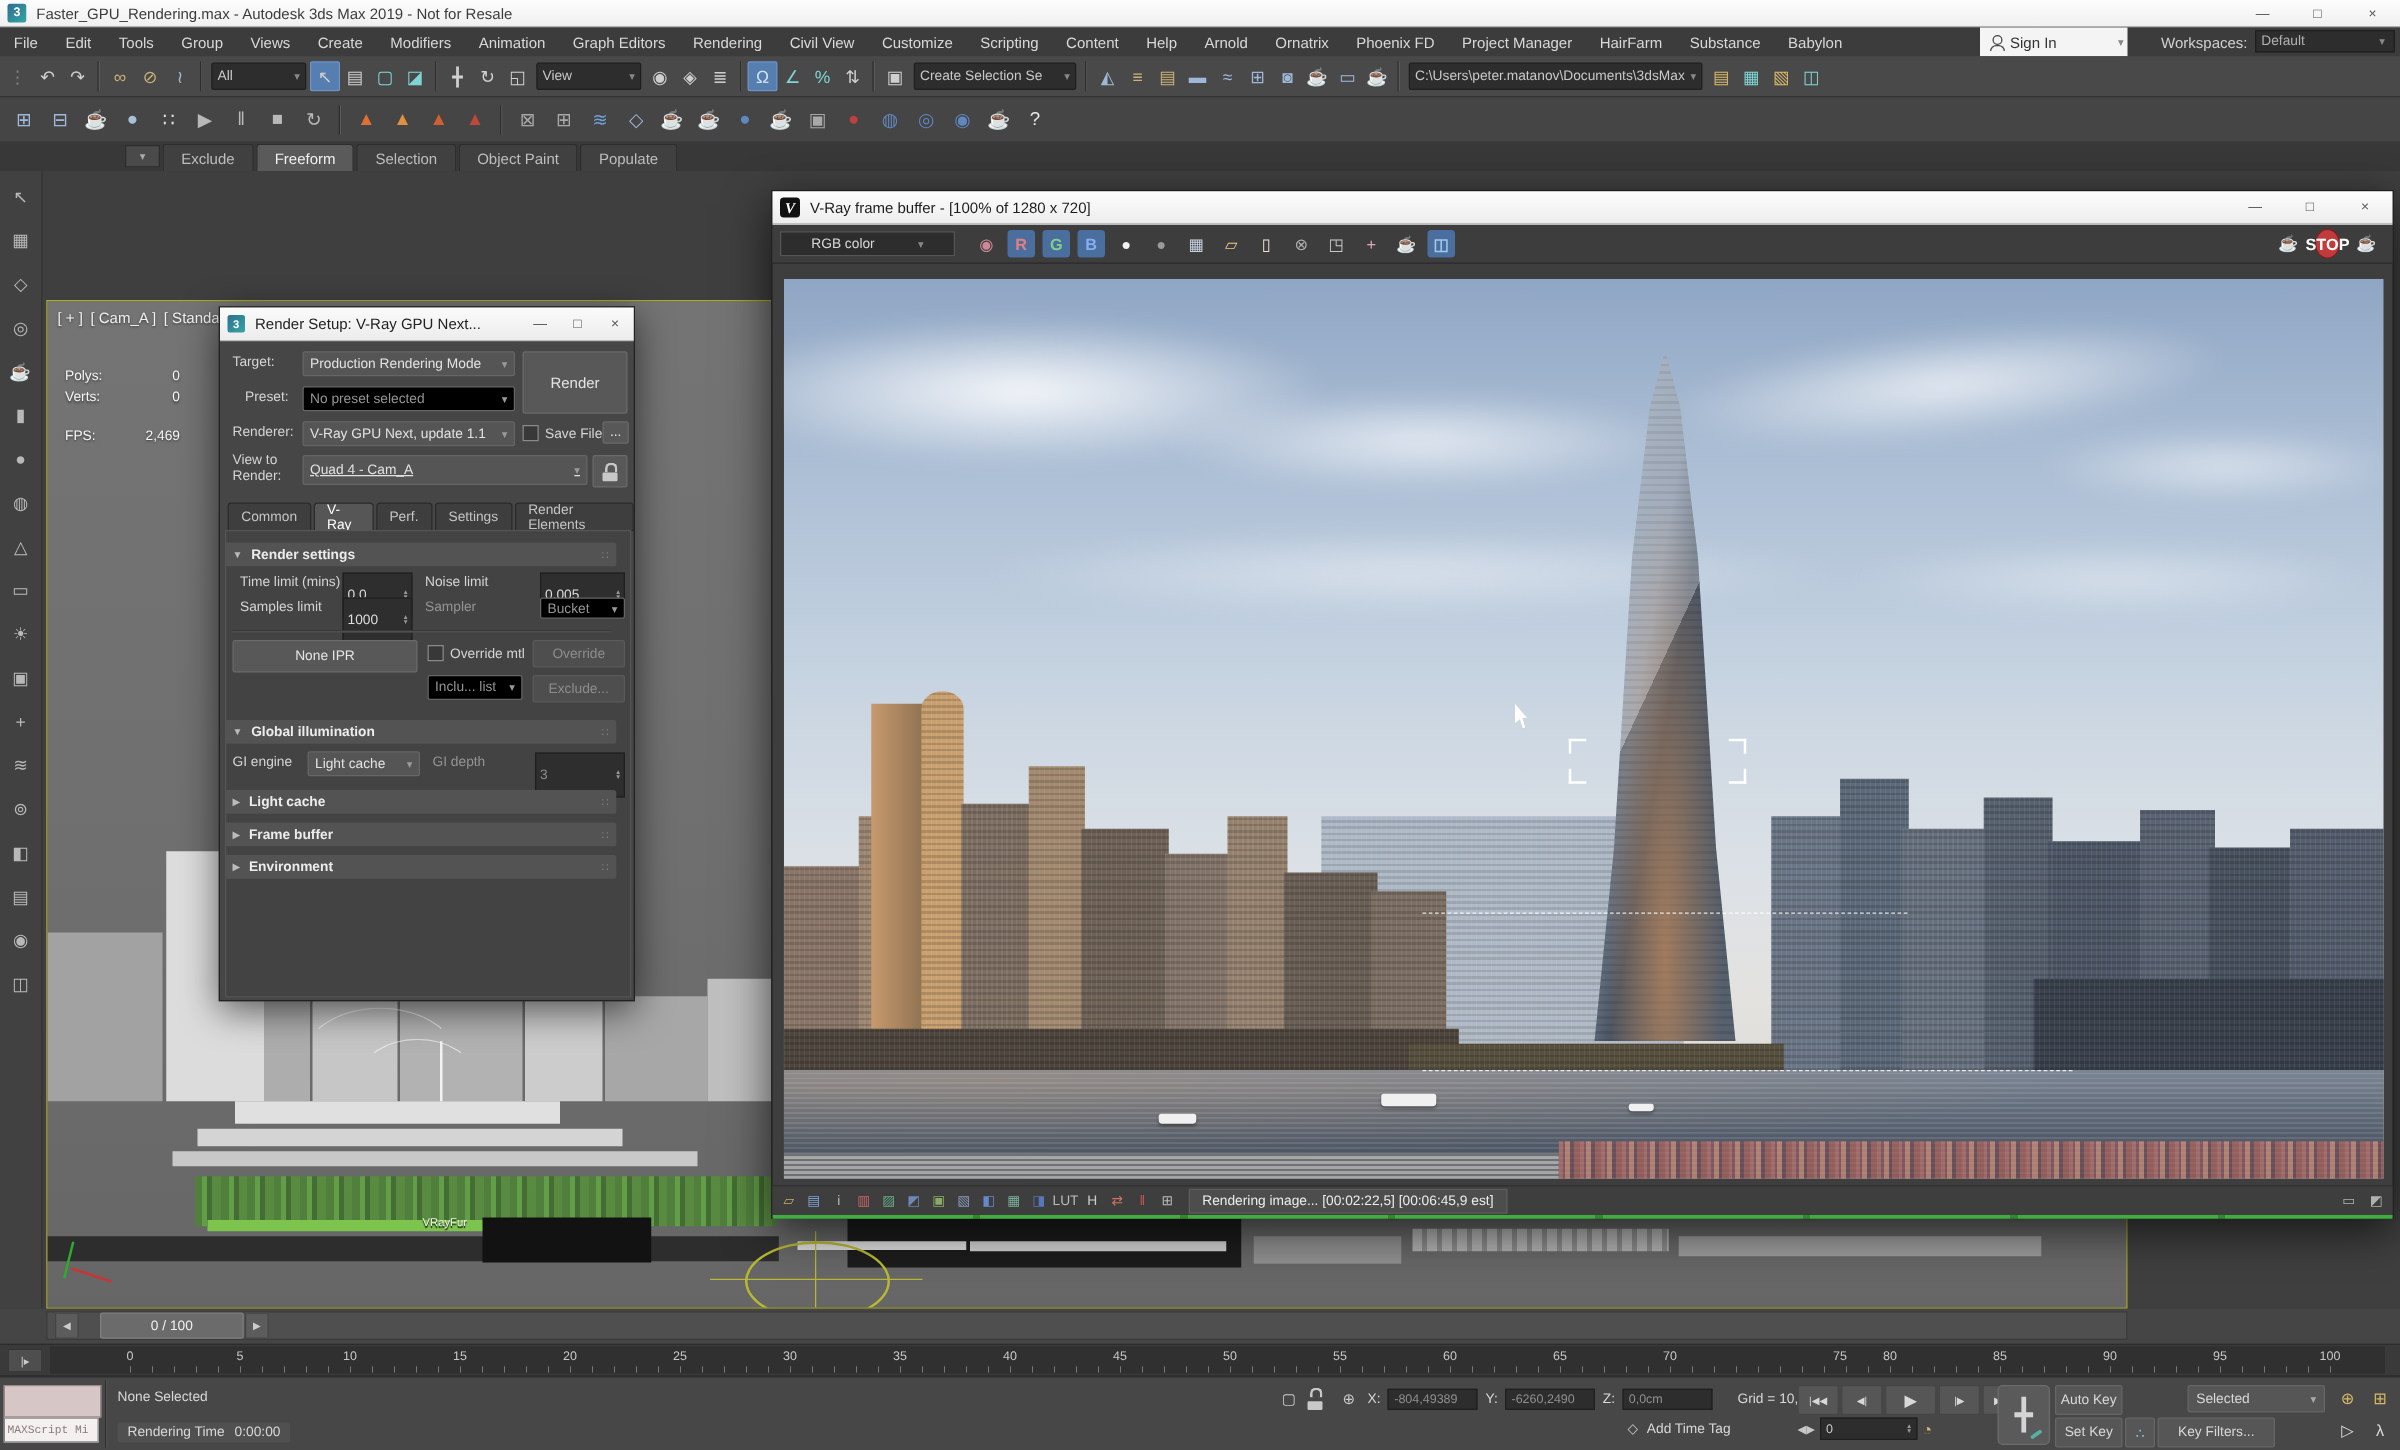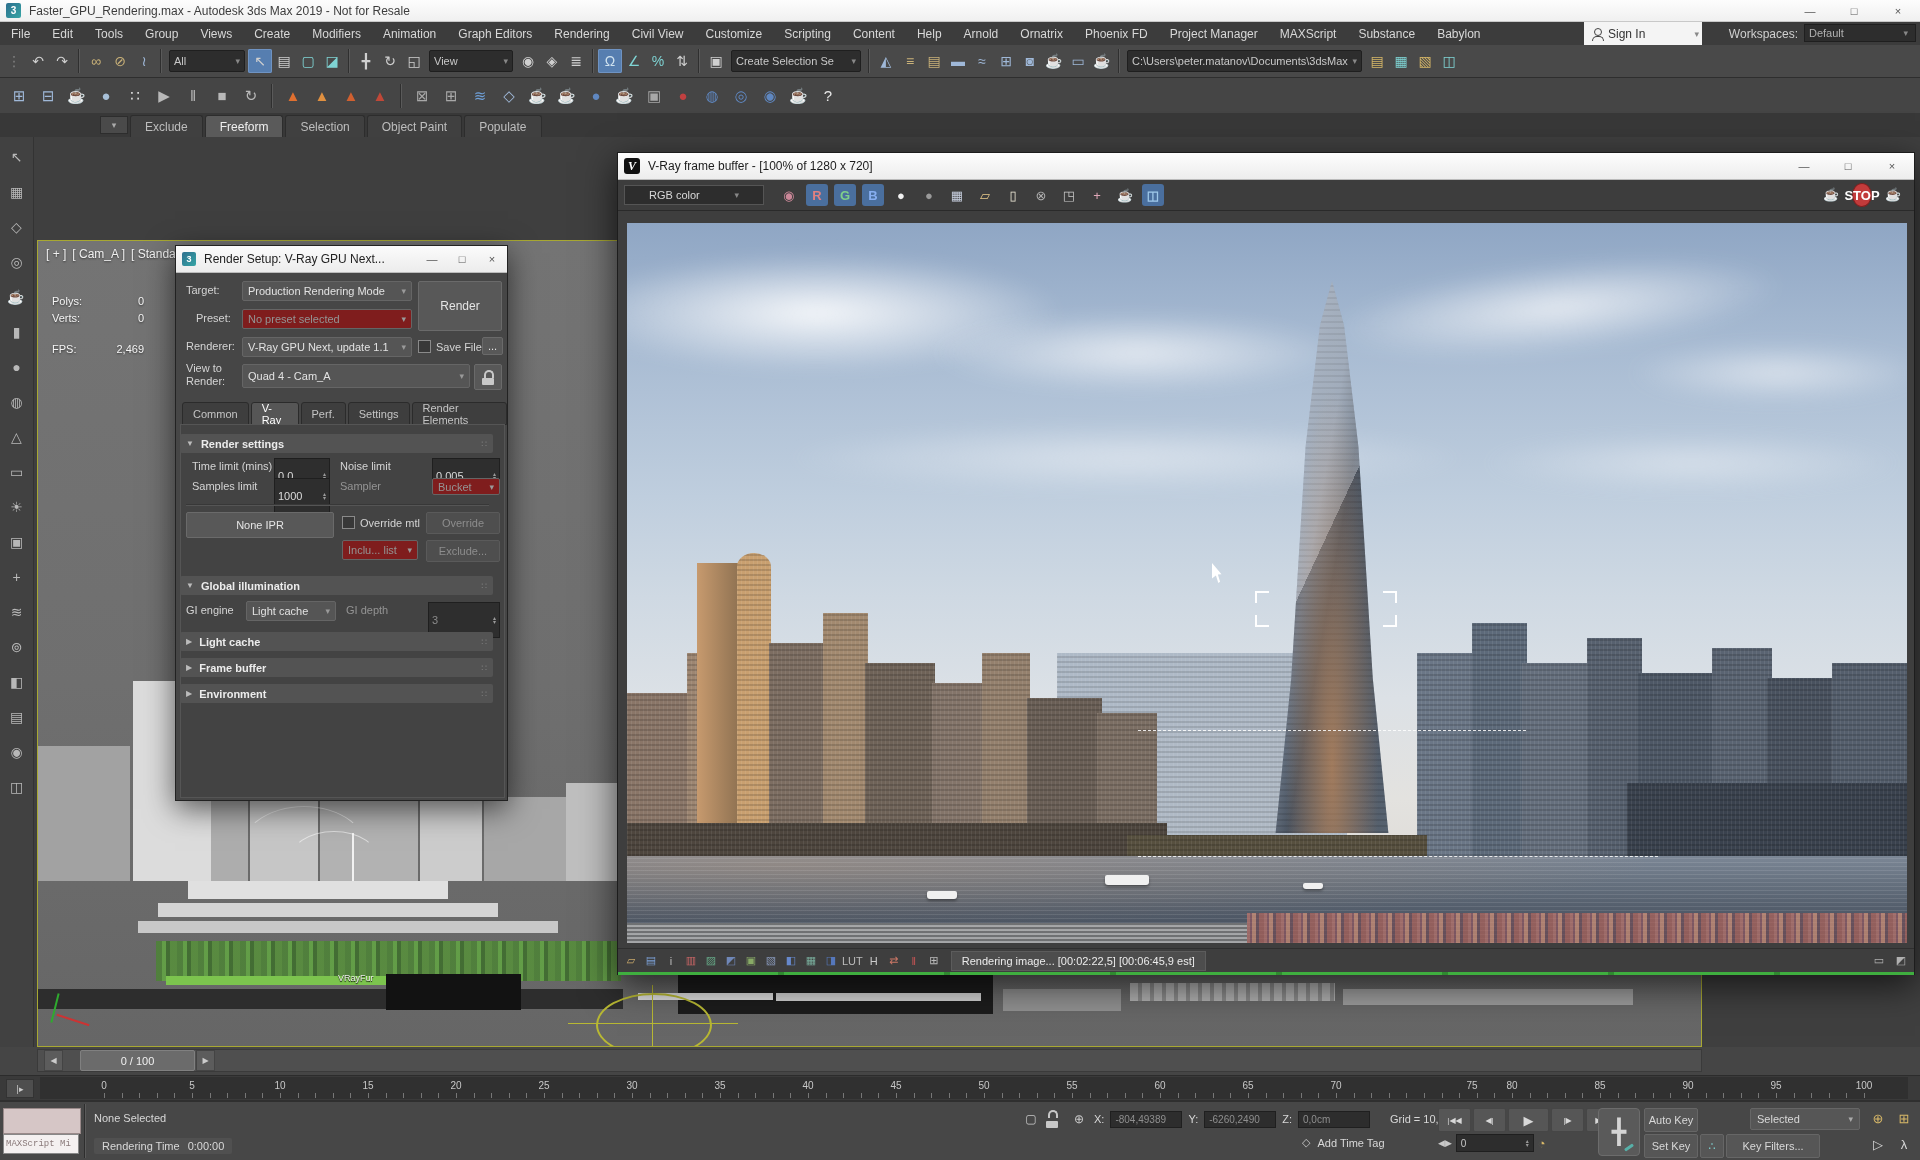--- a/index.html
+++ b/index.html
@@ -75,21 +75,21 @@
   .dlg-title{height:26px;background:linear-gradient(#fbfbfb,#ececec);display:flex;align-items:center;color:#222;
     font-size:12px;border-bottom:1px solid #bbb;}
   .dlg-title .applogo{width:14px;height:14px;font-size:9px;}
   .dlg-btns{margin-left:auto;display:flex;}
   .dlg-btn{width:30px;height:26px;display:flex;align-items:center;justify-content:center;color:#555;font-size:11px;}
   .dlg label{font-size:11px;color:#d4d4d4;}
   .fldrow{position:absolute;display:flex;align-items:center;}
   .combo{background:#555;border:1px solid #656565;border-radius:2px;color:#e2e2e2;font-size:11px;height:20px;
     display:flex;align-items:center;padding:0 5px;box-sizing:border-box;}
   .combo .caret{margin-left:auto;color:#9a9a9a;font-size:9px;}
-  .combo.disabled{color:#949494;background:#7f1d1d;}
+  .combo.disabled{color:#949494;background:#000000;}
   .btn{background:#585858;border:1px solid #6a6a6a;border-radius:2px;color:#e4e4e4;font-size:11px;
     display:flex;align-items:center;justify-content:center;}
   .btn.disabled{color:#8d8d8d;border-color:#5a5a5a;background:#4e4e4e;}
   .spin{background:#2e2e2e;border:1px solid #1f1f1f;color:#dcdcdc;font-size:11px;height:16px;display:flex;
     align-items:center;padding:17px 3px;box-sizing:border-box;}
   .spin .arr{margin-left:auto;display:flex;flex-direction:column;line-height:4px;font-size:6px;color:#999;}
   .spin.disabled{color:#8a8a8a;}
   .chk{width:11px;height:11px;background:#383838;border:1px solid #8a8a8a;display:inline-block;margin-right:5px;}
   .dtabs{position:absolute;left:6px;top:156px;display:flex;gap:2px;}
   .dtab{height:21px;padding:0 10px;display:flex;align-items:center;font-size:11px;color:#c4c4c4;background:#3e3e3e;
@@ -283,21 +283,21 @@
     <div class="menuitem">
       <span>Ornatrix</span>
     </div>
     <div class="menuitem">
       <span>Phoenix FD</span>
     </div>
     <div class="menuitem">
       <span>Project Manager</span>
     </div>
     <div class="menuitem">
-      <span>MAXScript</span>
+      <span>HairFarm</span>
     </div>
     <div class="menuitem">
       <span>Substance</span>
     </div>
     <div class="menuitem">
       <span>Babylon</span>
     </div>
   </div>
 
 <div class="tb1">
@@ -691,21 +691,21 @@
     <div class="fldrow" style="left:242px;top:94px;">
       <span class="chk"></span>
       <label>Save File</label>
       </div>
     <div class="btn" style="position:absolute;left:306px;top:91px;width:19px;height:16px;">...</div>
 
     <div class="fldrow" style="left:10px;top:116px;flex-direction:column;align-items:flex-start;line-height:13px;">
       <label>View to</label>
       <label>Render:</label>
     </div>
-    <div class="combo" style="position:absolute;left:66px;top:118px;width:228px;height:24px;">
+    <div class="combo" style="position:absolute;left:66px;top:118px;width:228px;height:24px;text-decoration:underline;">
       <span>Quad 4 - Cam_A</span>
         <span class="caret">▾</span>
       </div>
     <div class="btn" style="position:absolute;left:298px;top:118px;width:26px;height:24px;">
       <span class="lock-glyph"></span>
       </div>
 
     <div class="dtabs">
 
     <div class="dtab">

